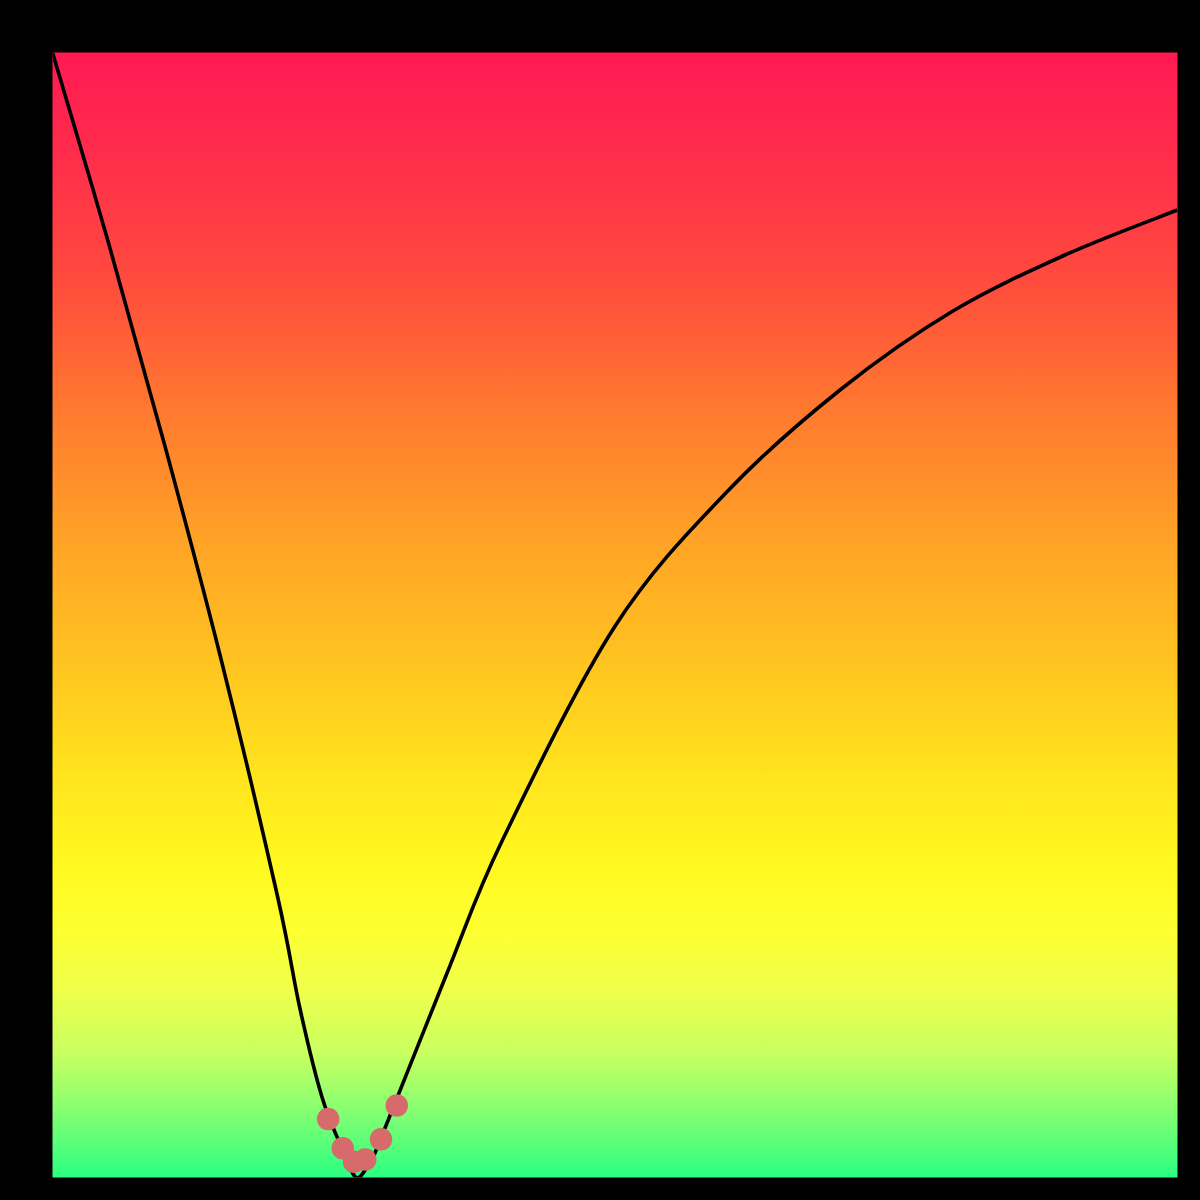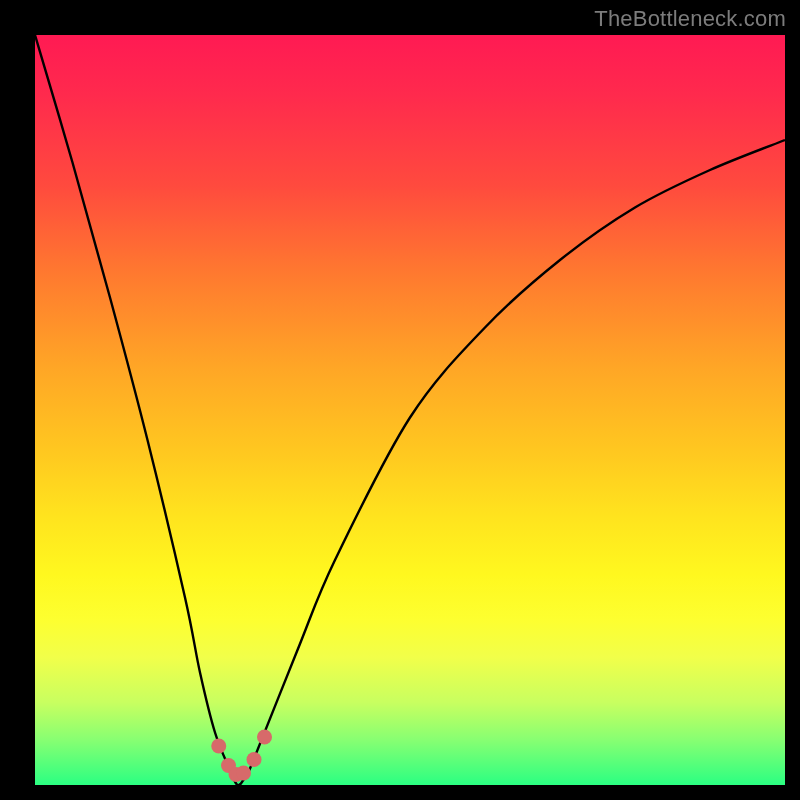--- a/index.html
+++ b/index.html
@@ -72,14 +72,13 @@
           <circle cx="183.75" cy="711" r="7.5" fill="#d76a6a"></circle>
           <circle cx="193.5" cy="730.5" r="7.5" fill="#d76a6a"></circle>
           <circle cx="201" cy="739.5" r="7.5" fill="#d76a6a"></circle>
           <circle cx="208.50000000000003" cy="738" r="7.5" fill="#d76a6a"></circle>
           <circle cx="219" cy="724.5" r="7.5" fill="#d76a6a"></circle>
           <circle cx="229.5" cy="702" r="7.5" fill="#d76a6a"></circle>
         </g>
     </svg>
 
   </div>
-  <div class="watermark">TheBottleneck.com</div>
 </div>
 
 </body></html>

